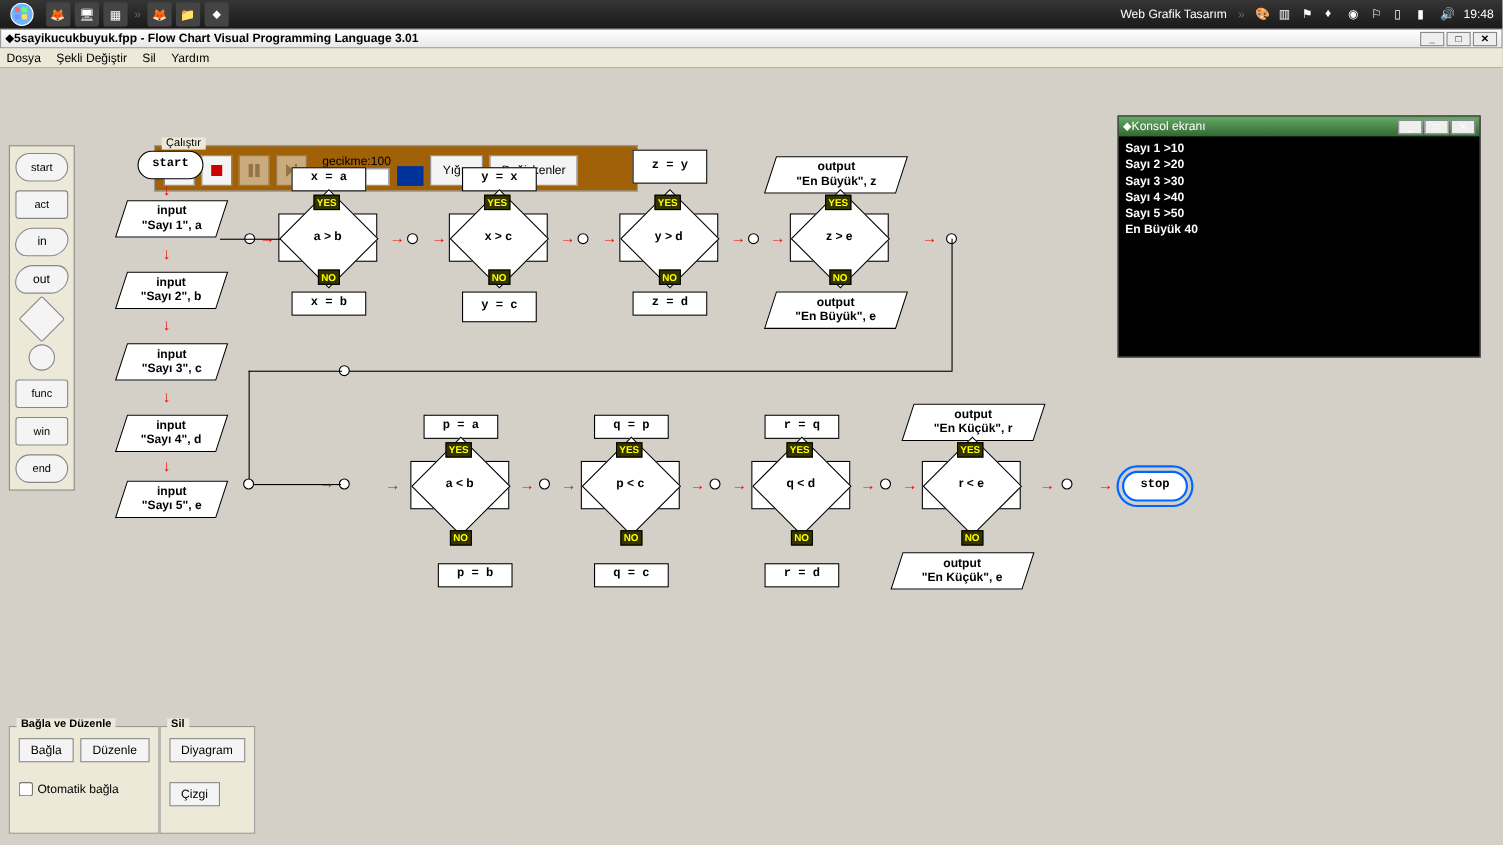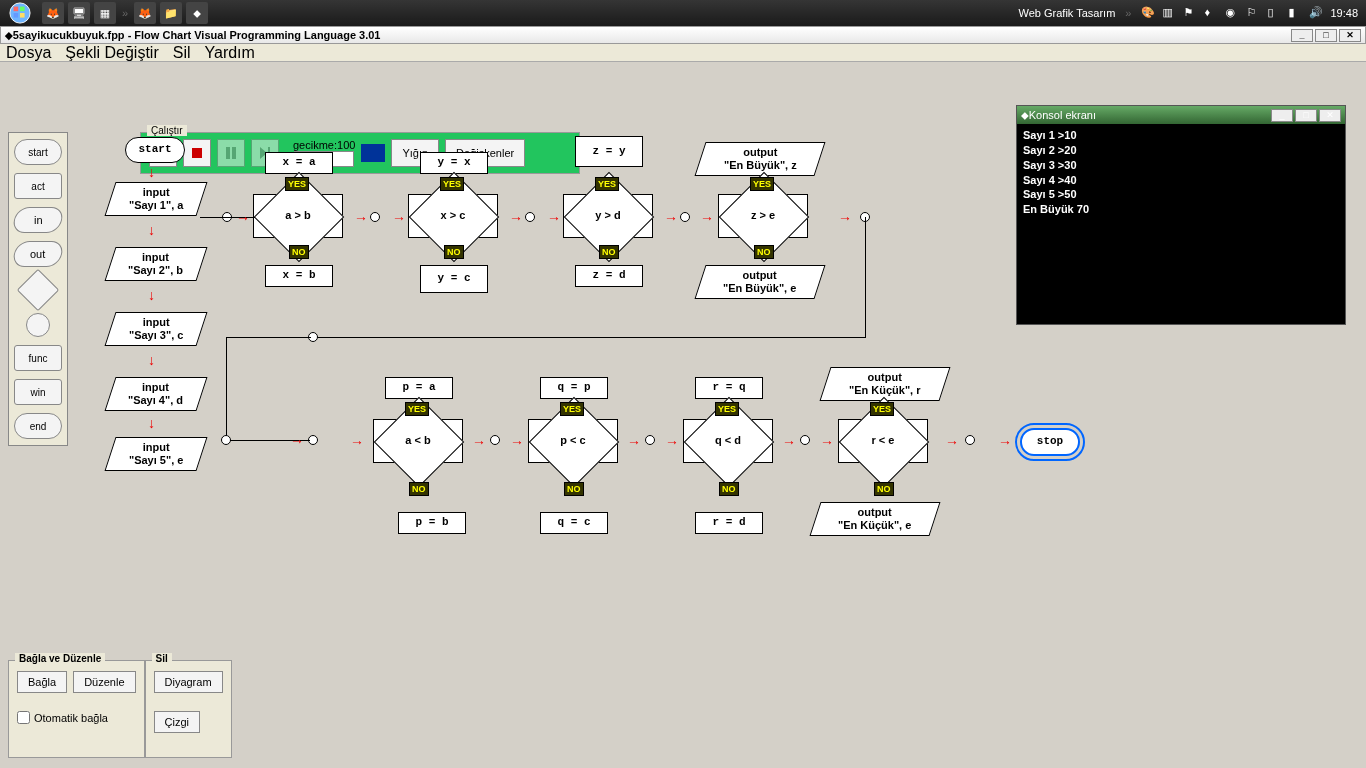--- a/index.html
+++ b/index.html
@@ -9,29 +9,29 @@
 .start-orb svg{width:22px;height:22px}
 .task-item{width:22px;height:22px;margin:0 2px;background:#444;border-radius:2px;display:flex;align-items:center;justify-content:center}
 .tb-sep{color:#666;margin:0 4px}
 .tb-right{margin-left:auto;display:flex;align-items:center;gap:6px;padding-right:8px}
 .tb-text{color:#fff;font-size:11px}
 .tb-icon{width:15px;height:15px;display:inline-block}
 .titlebar{position:absolute;top:26px;left:0;right:0;height:18px;background:linear-gradient(#fff,#e8e8e8);border:1px solid #999;display:flex;align-items:center;padding:0 4px;font-weight:bold}
 .titlebar .winbtns{margin-left:auto;display:flex;gap:2px}
 .winbtn{width:22px;height:13px;background:#eee;border:1px solid #888;font-size:9px;display:flex;align-items:center;justify-content:center}
 .menubar{position:absolute;top:44px;left:0;right:0;height:18px;background:#ece9d8;border-bottom:1px solid #aaa;display:flex;align-items:center;padding:0 6px;gap:14px}
-.menubar span{font-size:16px}
+.menubar span{font-size:11px}
 .toolbox{position:absolute;top:70px;left:8px;width:60px;border:1px solid #888;background:#ece9d8;padding:6px 4px;display:flex;flex-direction:column;gap:8px;align-items:center}
 .tool-btn{width:48px;height:26px;background:#f4f4f4;border:1px solid #888;border-radius:14px;display:flex;align-items:center;justify-content:center;font-size:10px}
 .tool-rect{border-radius:3px}
 .tool-para{transform:skewX(-12deg)}
 .tool-para span{transform:skewX(12deg)}
 .tool-diam{width:30px;height:30px;transform:rotate(45deg);border-radius:2px}
 .tool-circ{width:24px;height:24px;border-radius:50%}
-.run-panel{position:absolute;top:70px;left:140px;width:440px;height:42px;border:1px solid #999;background:#22c55e;display:flex;align-items:center;padding:4px 8px;gap:6px}
+.run-panel{position:absolute;top:70px;left:140px;width:440px;height:42px;border:1px solid #999;background:#a16207;display:flex;align-items:flex-end;padding:4px 8px;gap:6px}
 .run-panel .legend{position:absolute;top:-8px;left:6px;background:#ece9d8;padding:0 4px;font-size:10px}
 .pbtn{width:28px;height:28px;border:1px solid #888;background:#f4f4f4;display:flex;align-items:center;justify-content:center}
 .delay-box{display:flex;flex-direction:column;align-items:center;font-size:9px;margin-left:8px}
 .delay-box input{width:60px;height:16px;border:1px solid #888;text-align:center}
 .tbtn{height:28px;padding:0 10px;border:1px solid #888;background:#f4f4f4}
 .flag{width:24px;height:18px;background:#003399}
 .canvas{position:absolute;top:62px;left:0;right:0;bottom:0;background:#d4d0c8}
 .fc{position:absolute;background:#fff;border:1px solid #000;display:flex;align-items:center;justify-content:center;text-align:center;font-family:'Courier New',monospace;font-size:11px;font-weight:bold;line-height:1.2;padding:2px 6px}
 .fc-term{border-radius:14px}
 .fc-io{transform:skewX(-18deg)}
@@ -346,15 +346,15 @@
       <div class="winbtn">□</div>
       <div class="winbtn">✕</div>
     </div>
   </div>
   <div class="console-body">
     <div>Sayı 1 &gt;10</div>
     <div>Sayı 2 &gt;20</div>
     <div>Sayı 3 &gt;30</div>
     <div>Sayı 4 &gt;40</div>
     <div>Sayı 5 &gt;50</div>
-    <div>En Büyük 70</div>
+    <div>En Büyük 40</div>
   </div>
 </div>
 
 </body></html>

